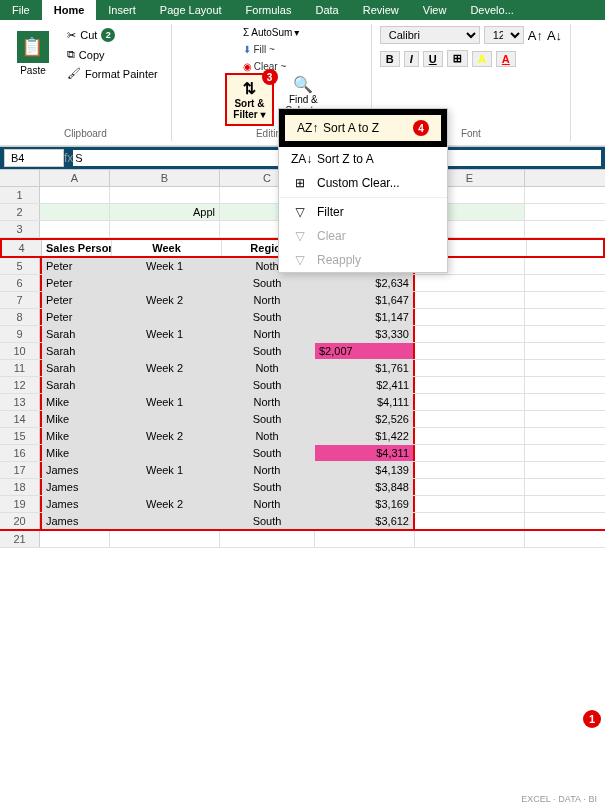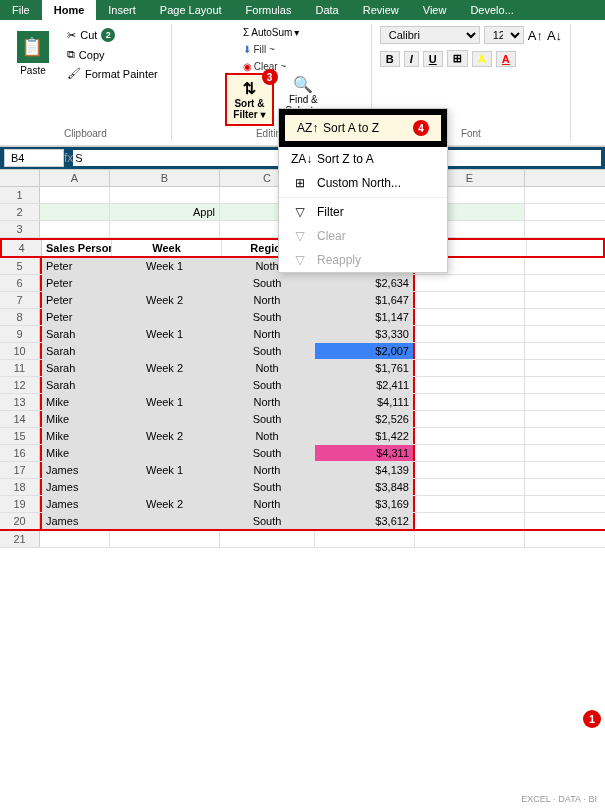--- a/index.html
+++ b/index.html
@@ -266,21 +266,21 @@
         <div class="cell" style="width: 110px; background: rgb(224, 224, 224); text-align: center;">Week 1</div>
         <div class="cell" style="width: 95px; background: rgb(224, 224, 224); text-align: center;">North</div>
         <div class="cell" style="width: 100px; background: rgb(224, 224, 224); text-align: right; border-right: 2px solid rgb(224, 0, 0);">$3,330</div>
         <div class="cell" style="width: 110px;"></div>
       </div>
       <div class="sheet-row">
         <div class="row-num">10</div>
         <div class="cell" style="width: 70px; background: rgb(224, 224, 224); border-left: 2px solid rgb(224, 0, 0);">Sarah</div>
         <div class="cell" style="width: 110px; background: rgb(224, 224, 224); text-align: center;"></div>
         <div class="cell" style="width: 95px; background: rgb(224, 224, 224); text-align: center;">South</div>
-        <div class="cell" style="width: 100px; background: #3b82f6; text-align: right; border-right: 2px solid rgb(224, 0, 0);">$2,007</div>
+        <div class="cell" style="width: 100px; background: #ec4899; text-align: left; border-right: 2px solid rgb(224, 0, 0);">$2,007</div>
         <div class="cell" style="width: 110px;"></div>
       </div>
       <div class="sheet-row">
         <div class="row-num">11</div>
         <div class="cell" style="width: 70px; background: rgb(224, 224, 224); border-left: 2px solid rgb(224, 0, 0);">Sarah</div>
         <div class="cell" style="width: 110px; background: rgb(224, 224, 224); text-align: center;">Week 2</div>
         <div class="cell" style="width: 95px; background: rgb(224, 224, 224); text-align: center;">Noth</div>
         <div class="cell" style="width: 100px; background: rgb(224, 224, 224); text-align: right; border-right: 2px solid rgb(224, 0, 0);">$1,761</div>
         <div class="cell" style="width: 110px;"></div>
       </div>
@@ -374,21 +374,21 @@
       <span class="menu-icon">AZ↑</span>
       <span>Sort A to Z</span>
       <span class="badge-4">4</span>
     </div>
     <div class="dropdown-item">
       <span class="menu-icon">ZA↓</span>
       <span>Sort Z to A</span>
     </div>
     <div class="dropdown-item">
       <span class="menu-icon">⊞</span>
-      <span>Custom North...</span>
+      <span>Custom Clear...</span>
     </div>
     <div class="dropdown-divider"></div>
     <div class="dropdown-item">
       <span class="menu-icon">▽</span>
       <span>Filter</span>
     </div>
     <div class="dropdown-item disabled">
       <span class="menu-icon" style="color:#aaa;">▽</span>
       <span>Clear</span>
     </div>

